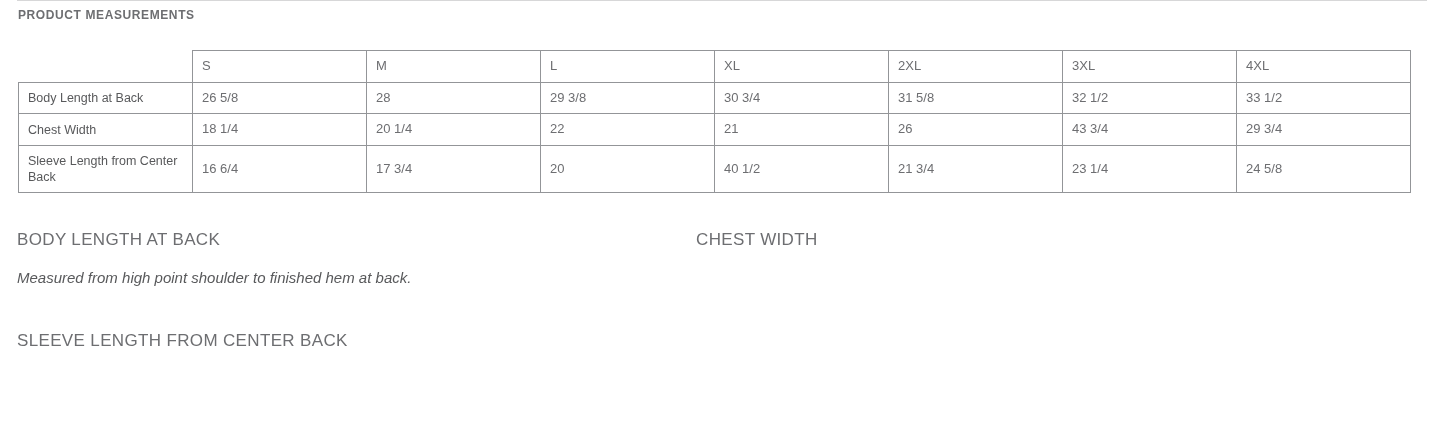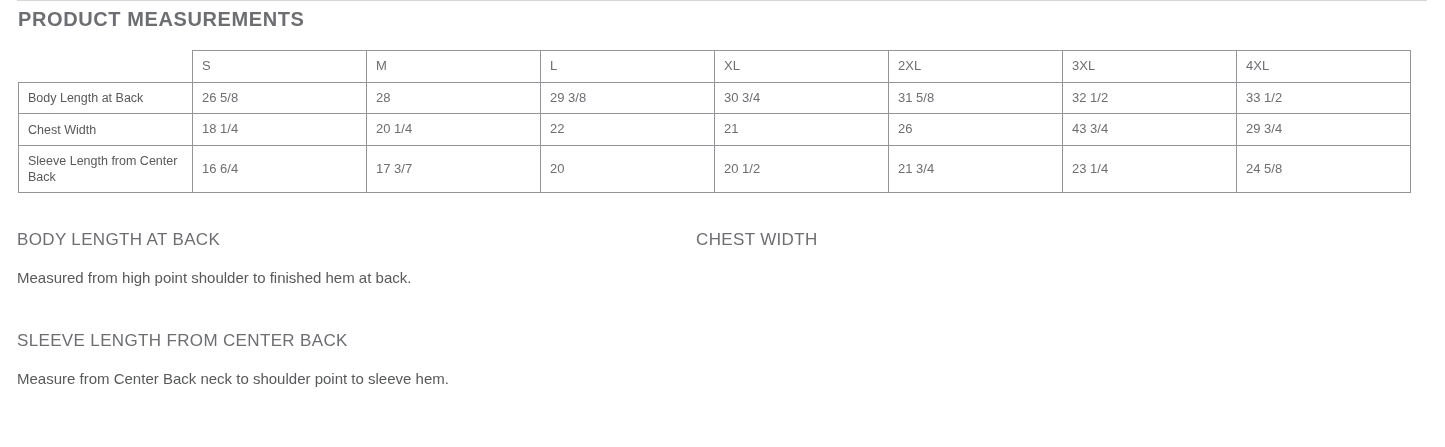--- a/index.html
+++ b/index.html
@@ -25,21 +25,21 @@
     left: 17px;
     top: 0;
     width: 1410px;
     height: 1px;
     background: #d7d7d8;
   }
   .section-title {
     position: absolute;
     left: 18px;
     top: 8px;
-    font-size: 20px;
+    font-size: 12px;
     font-weight: bold;
     letter-spacing: 0.6px;
     color: #6d6e71;
   }
   .table-wrap {
     position: absolute;
     left: 18px;
     top: 50px;
     width: 1392px;
   }
@@ -92,20 +92,21 @@
     letter-spacing: 0.35px;
     color: #6d6e71;
     font-weight: normal;
     margin: 0 0 18px 0;
   }
   .desc-body {
     font-size: 15px;
     color: #58595b;
     margin: 0;
     line-height: 1.3;
+    font-style: italic;
   }
 </style>
 </head>
 <body>
 
 <div class="page">
 
   <div class="top-rule"></div>
 
   <div class="section-title">PRODUCT MEASUREMENTS</div>
@@ -151,23 +152,23 @@
           <td>20 1/4</td>
           <td>22</td>
           <td>21</td>
           <td>26</td>
           <td>43 3/4</td>
           <td>29 3/4</td>
         </tr>
         <tr>
           <td class="rowlabel">Sleeve Length from Center Back</td>
           <td>16 6/4</td>
-          <td>17 3/7</td>
+          <td>17 3/4</td>
           <td>20</td>
-          <td>20 1/2</td>
+          <td>40 1/2</td>
           <td>21 3/4</td>
           <td>23 1/4</td>
           <td>24 5/8</td>
         </tr>
       </tbody>
     </table>
   </div>
 
   <div class="desc-grid">
 
@@ -175,18 +176,17 @@
       <p class="desc-heading">BODY LENGTH AT BACK</p>
       <p class="desc-body">Measured from high point shoulder to finished hem at back.</p>
     </div>
 
     <div class="desc-block b1">
       <p class="desc-heading">CHEST WIDTH</p>
     </div>
 
     <div class="desc-block b2">
       <p class="desc-heading">SLEEVE LENGTH FROM CENTER BACK</p>
-      <p class="desc-body">Measure from Center Back neck to shoulder point to sleeve hem.</p>
     </div>
 
   </div>
 
 </div>
 
 </body></html>

